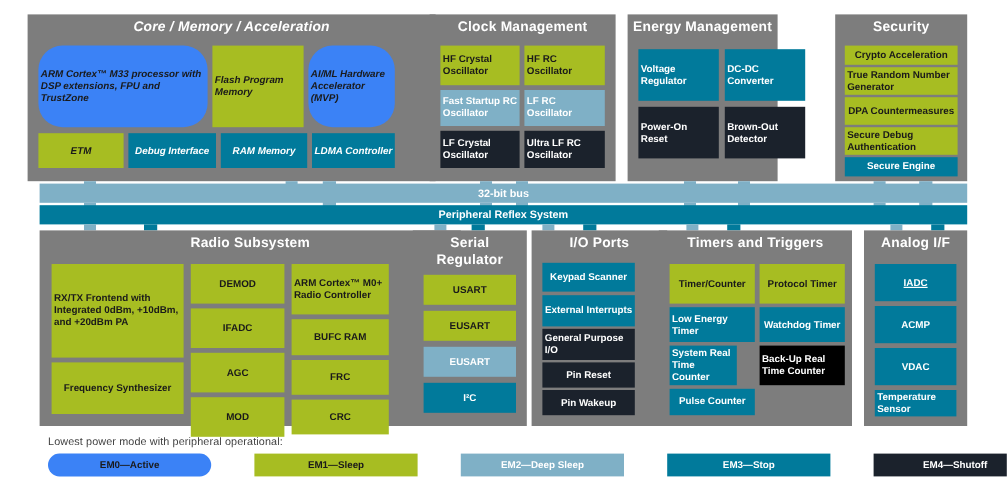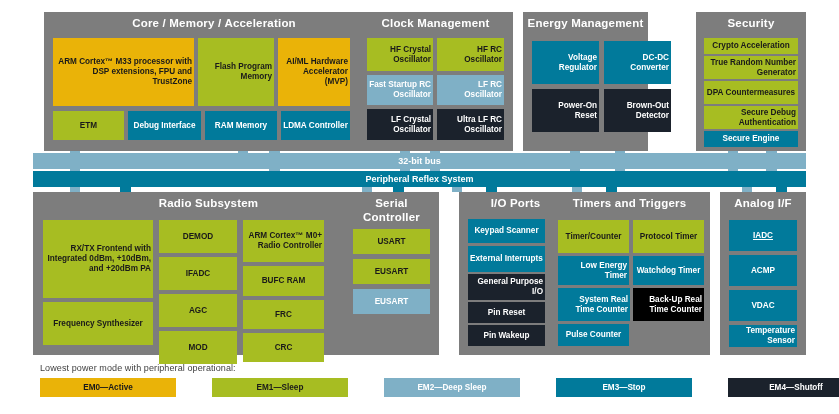--- a/index.html
+++ b/index.html
@@ -16,28 +16,28 @@
   .panel-title{
     position:absolute;left:0;right:0;top:5px;
     text-align:center;color:#ffffff;font-weight:bold;
     font-size:11.5px;line-height:13px;letter-spacing:.2px;
   }
   .panel-title.two-line{line-height:13.5px;}
 
   
   .blk{
     position:absolute;box-sizing:border-box;
-    display:flex;align-items:center;justify-content:center;text-align:right;
+    display:flex;align-items:center;justify-content:center;text-align:left;
     font-weight:bold;font-size:8.2px;line-height:10px;
     padding:1px 2px;overflow:hidden;
   }
   .blk span{display:block;}
 
   
-  .em0{background:#eab308;color:#1a1a1a;}
+  .em0{background:#3b82f6;color:#1a1a1a;border-radius:20px;}
   .em1{background:#a7bd22;color:#1a1a1a;}
   .em2{background:#7fb0c6;color:#ffffff;}
   .em3{background:#017a9b;color:#ffffff;}
   .em4{background:#1b222c;color:#ffffff;}
   .em4b{background:#000000;color:#ffffff;}
 
   
   .bus{position:absolute;display:flex;align-items:center;justify-content:center;
        color:#ffffff;font-weight:bold;font-size:9px;}
   .bus32{background:#7fb0c6;}
@@ -55,21 +55,21 @@
     position:absolute;height:19px;width:136px;
     display:flex;align-items:center;justify-content:center;
     font-size:8.2px;font-weight:bold;box-sizing:border-box;
   }
 </style>
 </head>
 <body>
 
 <div id="diagram">
 
-  <div class="panel" style="left:44px;top:12px;width:340px;height:139px;">
+  <div class="panel" style="left:23px;top:12px;width:340px;height:139px;font-style:italic;">
     <div class="panel-title">Core / Memory / Acceleration</div>
     <div class="blk em0" style="left:9px;top:26px;width:141px;height:68px;">
       <span>ARM Cortex™ M33 processor with DSP extensions, FPU and TrustZone</span>
       </div>
     <div class="blk em1" style="left:154px;top:26px;width:76px;height:68px;">
       <span>Flash Program Memory</span>
       </div>
     <div class="blk em0" style="left:234px;top:26px;width:72px;height:68px;">
       <span>AI/ML Hardware Accelerator (MVP)</span>
       </div>
@@ -206,33 +206,36 @@
       </div>
     <div class="blk em1" style="left:210px;top:108px;width:81px;height:29px;">
       <span>FRC</span>
       </div>
     <div class="blk em1" style="left:210px;top:141px;width:81px;height:29px;">
       <span>CRC</span>
       </div>
   </div>
 
   <div class="panel" style="left:344px;top:192px;width:95px;height:163px;">
-    <div class="panel-title two-line" style="padding:0 6px;">Serial Controller</div>
+    <div class="panel-title two-line" style="padding:0 6px;">Serial Regulator</div>
     <div class="blk em1" style="left:9px;top:37px;width:77px;height:25px;">
       <span>USART</span>
       </div>
     <div class="blk em1" style="left:9px;top:67px;width:77px;height:25px;">
       <span>EUSART</span>
       </div>
     <div class="blk em2" style="left:9px;top:97px;width:77px;height:25px;">
       <span>EUSART</span>
       </div>
-  </div>
-
-  <div class="panel" style="left:459px;top:192px;width:113px;height:163px;">
+    <div class="blk em3" style="left:9px;top:127px;width:77px;height:25px;">
+      <span>I²C</span>
+      </div>
+  </div>
+
+  <div class="panel" style="left:443px;top:192px;width:113px;height:163px;">
     <div class="panel-title">I/O Ports</div>
     <div class="blk em3" style="left:9px;top:27px;width:77px;height:24px;">
       <span>Keypad Scanner</span>
       </div>
     <div class="blk em3" style="left:9px;top:54px;width:77px;height:26px;">
       <span>External Interrupts</span>
       </div>
     <div class="blk em4" style="left:9px;top:82px;width:77px;height:26px;">
       <span>General Purpose I/O</span>
       </div>
@@ -251,21 +254,21 @@
       </div>
     <div class="blk em1" style="left:84px;top:28px;width:71px;height:33px;">
       <span>Protocol Timer</span>
       </div>
     <div class="blk em3" style="left:9px;top:64px;width:71px;height:29px;">
       <span>Low Energy Timer</span>
       </div>
     <div class="blk em3" style="left:84px;top:64px;width:71px;height:29px;">
       <span>Watchdog Timer</span>
       </div>
-    <div class="blk em3" style="left:9px;top:96px;width:72px;height:33px;">
+    <div class="blk em3" style="left:9px;top:96px;width:56px;height:33px;">
       <span>System Real Time Counter</span>
       </div>
     <div class="blk em4b" style="left:84px;top:96px;width:71px;height:33px;">
       <span>Back-Up Real Time Counter</span>
       </div>
     <div class="blk em3" style="left:9px;top:132px;width:71px;height:22px;">
       <span>Pulse Counter</span>
       </div>
   </div>
 

